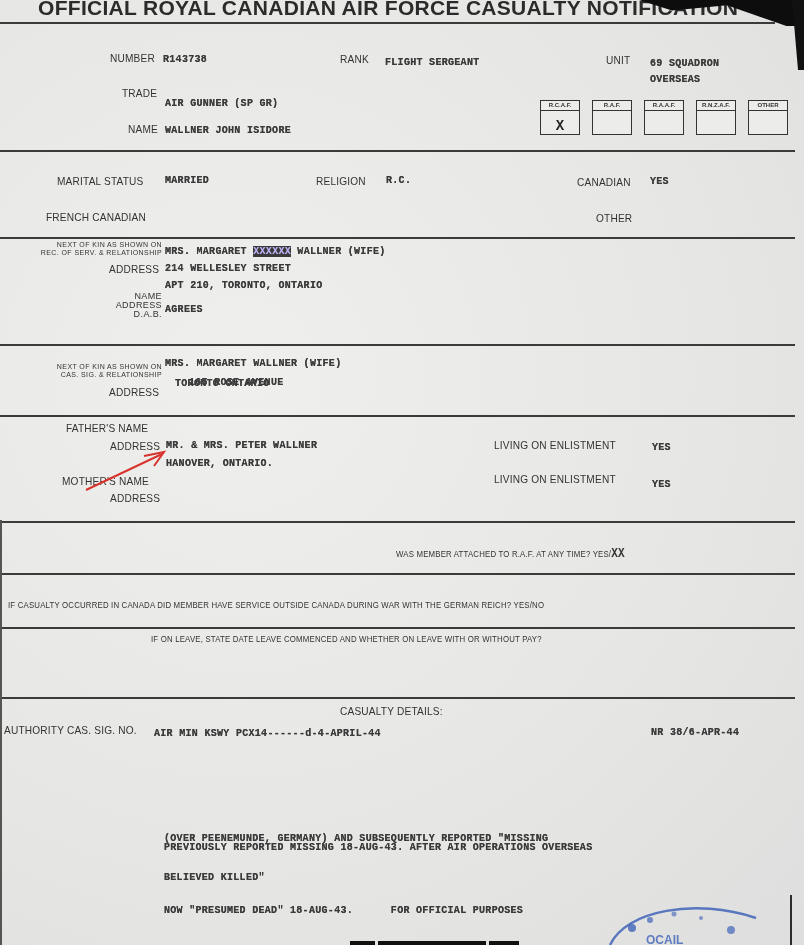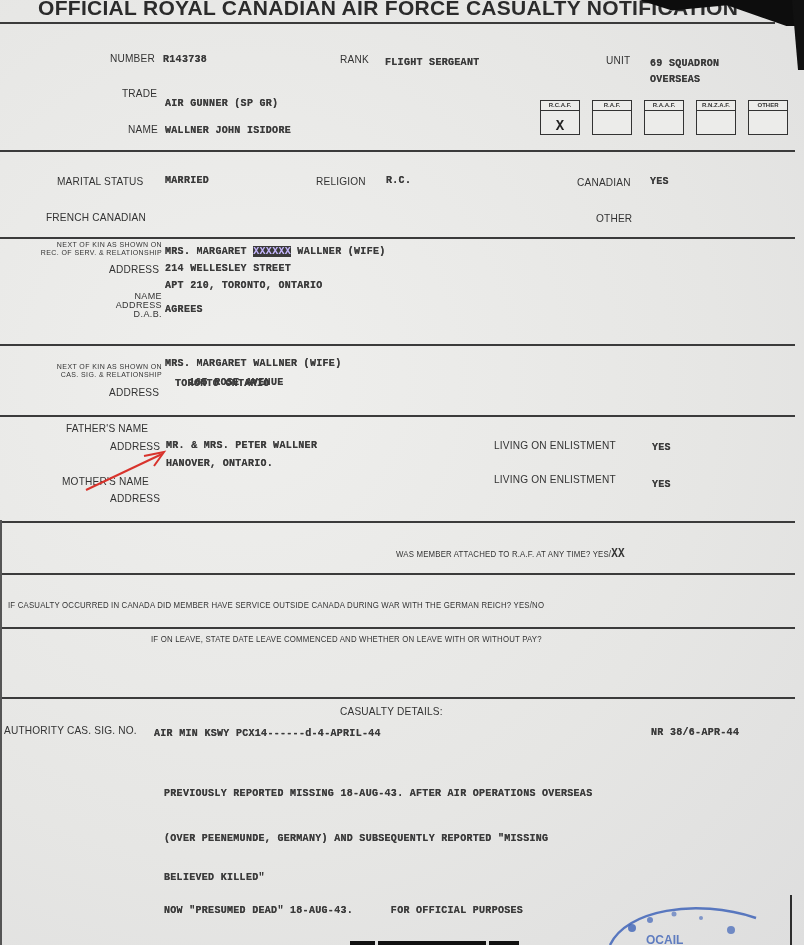--- a/index.html
+++ b/index.html
@@ -180,21 +180,21 @@
 
   <div class="abs label tiny" style="left:151px; top:634px;">IF ON LEAVE, STATE DATE LEAVE COMMENCED AND WHETHER ON LEAVE WITH OR WITHOUT PAY?</div>
 
   <div class="rule" style="top:697px; width:795px;"></div>
 
   <div class="abs label" style="left:340px; top:705px;">CASUALTY DETAILS:</div>
   <div class="abs label" style="left:4px; top:724px;">AUTHORITY CAS. SIG. NO.</div>
   <div class="abs typed" style="left:148px; top:728px;margin-left:6px;">AIR MIN KSWY   PCX14------d-4-APRIL-44</div>
   <div class="abs typed" style="left:651px; top:727px;">NR  38/6-APR-44</div>
 
-  <div class="abs typed" style="left:164px; top:788px;">PREVIOUSLY REPORTED MISSING 18-AUG-43. AFTER AIR OPERATIONS OVERSEAS</div>
+  <div class="abs typed" style="left:164px; top:842px;">PREVIOUSLY REPORTED MISSING 18-AUG-43. AFTER AIR OPERATIONS OVERSEAS</div>
   <div class="abs typed" style="left:164px; top:833px;">(OVER PEENEMUNDE, GERMANY) AND SUBSEQUENTLY REPORTED "MISSING</div>
   <div class="abs typed" style="left:164px; top:872px;">BELIEVED KILLED"</div>
   <div class="abs typed" style="left:164px; top:905px; white-space:pre;">NOW "PRESUMED DEAD" 18-AUG-43.      FOR OFFICIAL PURPOSES</div>
 
   <svg class="stamp" width="198" height="45" viewBox="0 0 198 45">
     <path d="M4 45 C20 10 90 -2 150 18" stroke="#3f64b8" stroke-width="2.5" fill="none" opacity="0.85"></path>
     <circle cx="26" cy="28" r="4" fill="#3f64b8" opacity="0.8"></circle>
     <circle cx="44" cy="20" r="3" fill="#3f64b8" opacity="0.7"></circle>
     <circle cx="68" cy="14" r="2.5" fill="#3f64b8" opacity="0.6"></circle>
     <circle cx="95" cy="18" r="2" fill="#3f64b8" opacity="0.6"></circle>

